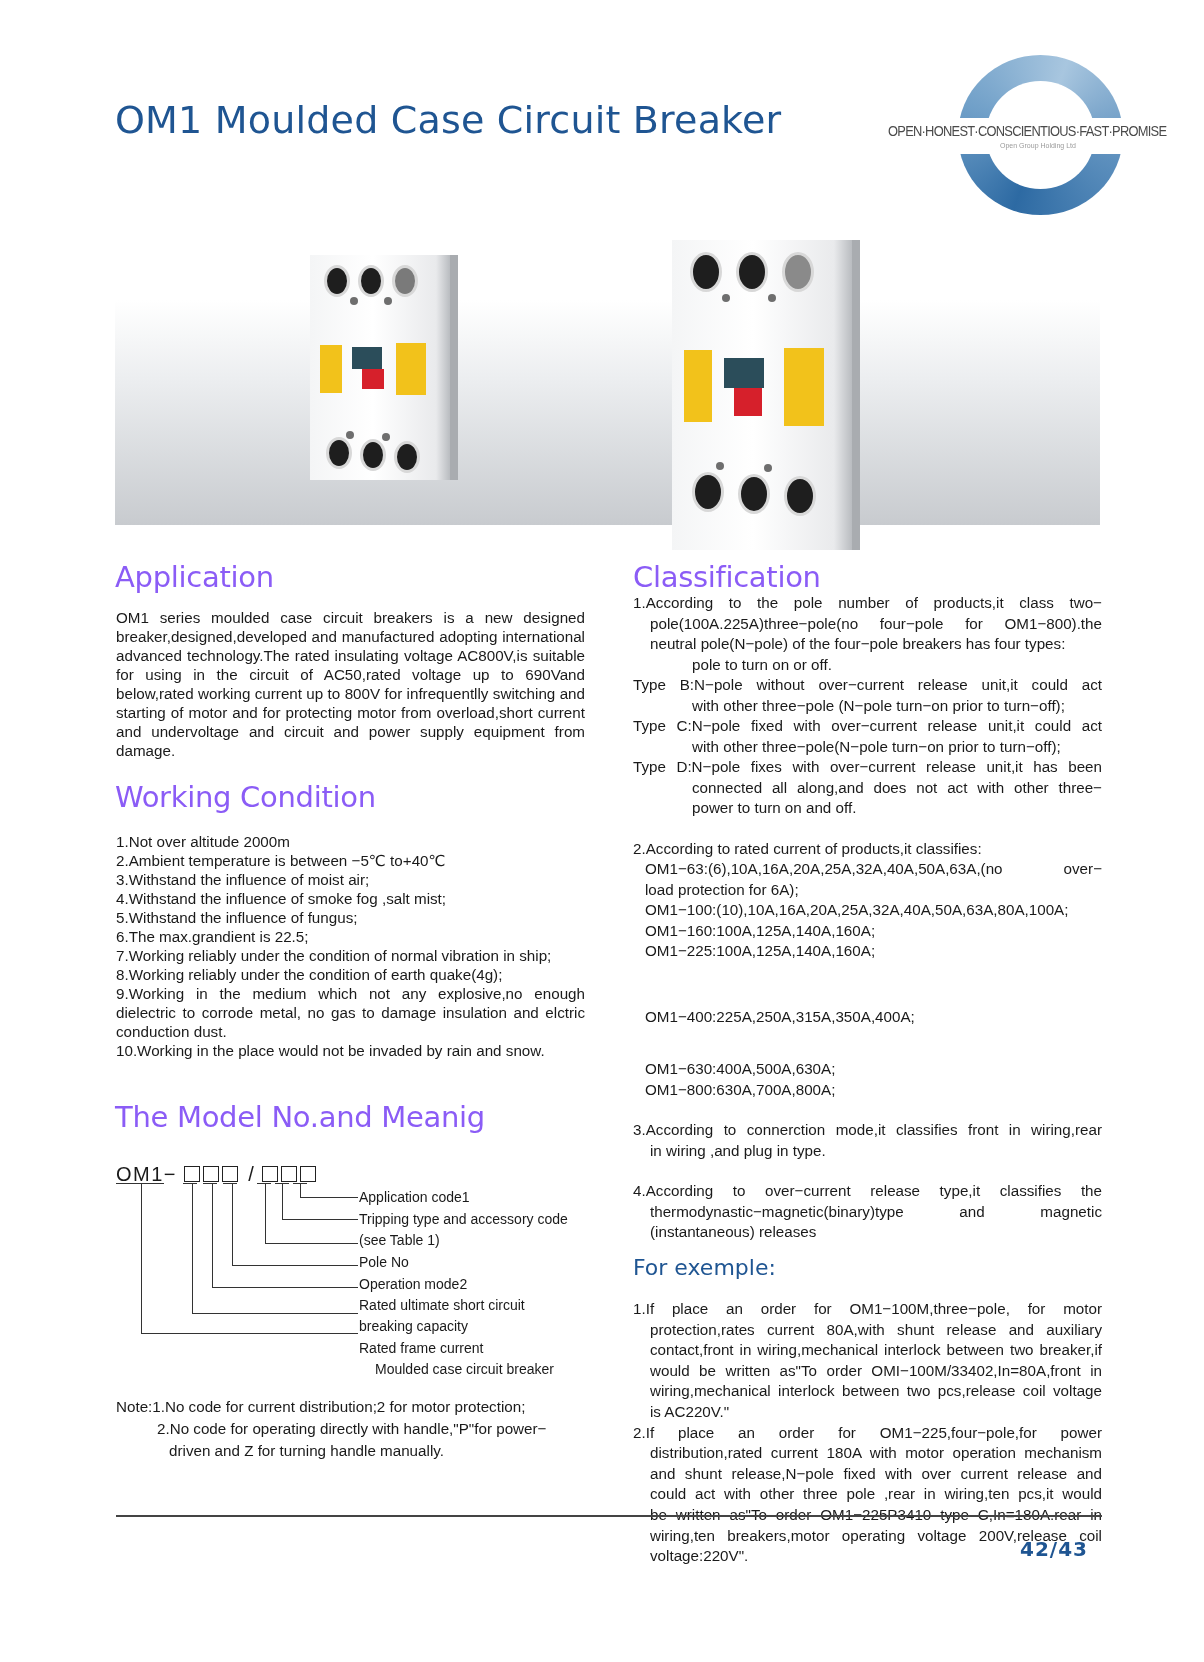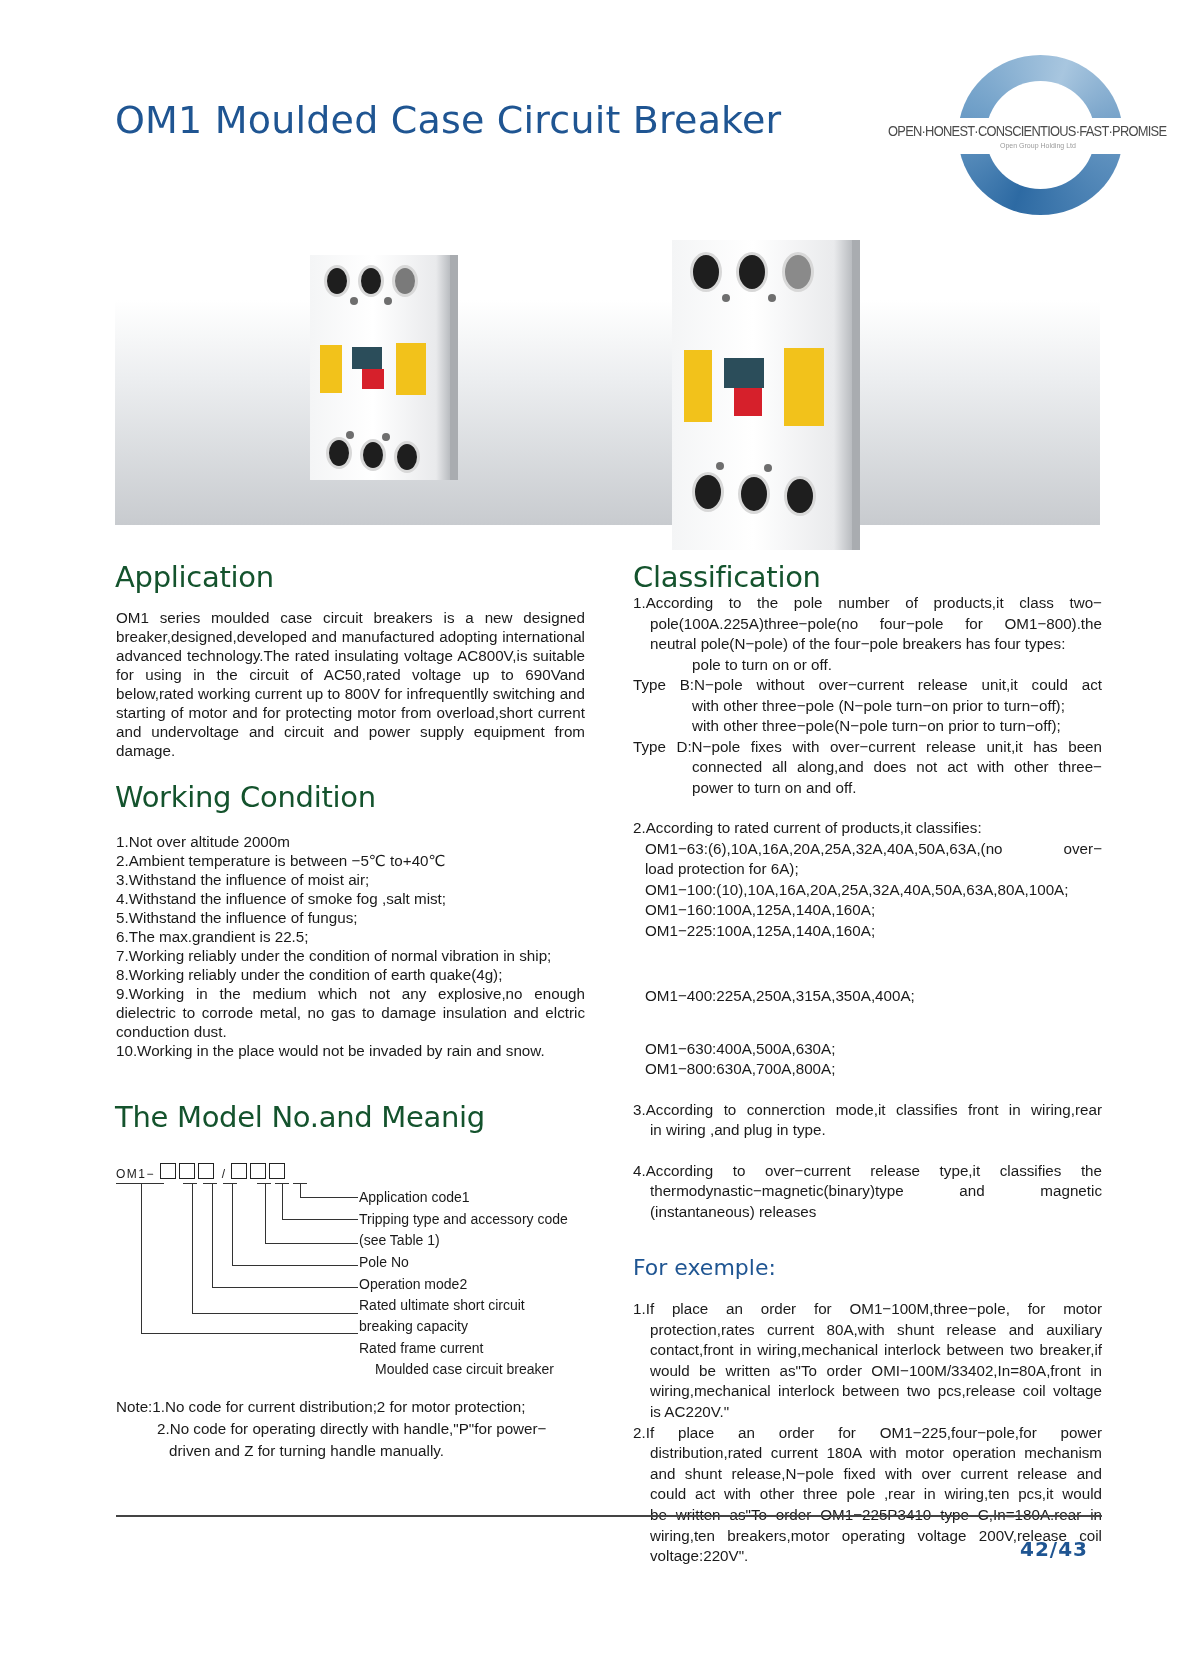--- a/index.html
+++ b/index.html
@@ -23,29 +23,29 @@
   .breaker { background: linear-gradient(90deg, #f4f5f6 0%, #ffffff 45%, #e9eaec 90%, #b9bcc0 100%);
     border-right: 8px solid #a9acb0; }
   .b1 { left: 310px; top: 255px; width: 140px; height: 225px; }
   .b2 { left: 672px; top: 240px; width: 180px; height: 310px; }
   .hole { position: absolute; background: #1e1e1e; border-radius: 50%; border: 3px solid #d8d8d8; }
   .dot { position: absolute; width: 8px; height: 8px; border-radius: 50%; background: #6e6e6e; }
   .label-y { position: absolute; background: #f2c21b; }
   .handle-b { position: absolute; background: #2b4d5a; }
   .handle-r { position: absolute; background: #d6202b; }
   
-  .h2 { font-size: 29px; color: #14532d; font-family: "DejaVu Sans", sans-serif; white-space: nowrap; letter-spacing: -0.3px; }
+  .h2 { font-size: 29px; color: #8b5cf6; font-family: "DejaVu Sans", sans-serif; white-space: nowrap; letter-spacing: -0.3px; }
   .h3 { font-size: 22px; color: #1f5592; font-family: "DejaVu Sans", sans-serif; white-space: nowrap; }
   .para { font-size: 15.2px; line-height: 19px; text-align: justify; text-align-last: left; }
   .list { font-size: 15.2px; line-height: 19px; }
   .list div { white-space: nowrap; }
   .jl { text-align: justify; text-align-last: justify; white-space: normal !important; }
   .indent1 { padding-left: 17px; }
   .hang { padding-left: 59px; }
-  .diagram-code { left: 116px; top: 1163px; font-size: 12px; letter-spacing: 1.5px; white-space: nowrap; }
+  .diagram-code { left: 116px; top: 1163px; font-size: 20px; letter-spacing: 1.5px; white-space: nowrap; }
   .box { display: inline-block; width: 14px; height: 14px; border: 1.2px solid #222; margin-right: 3px; vertical-align: -1px; }
   .dlabel { font-size: 14px; white-space: nowrap; }
   .line { position: absolute; background: #333; }
   .footer-line { left: 116px; top: 1515px; width: 986px; height: 1.5px; background: #444; }
   .pageno { left: 1020px; top: 1537px; font-size: 20px; color: #1f5592; font-weight: bold; letter-spacing: 1px;
     font-family: "DejaVu Sans", sans-serif; white-space: nowrap; }
 </style>
 </head>
 <body>
 
@@ -160,20 +160,21 @@
 </div>
 
 <div class="abs h2" style="left:633px;top:560px;">Classification</div>
 <div class="abs list" style="left:633px;top:593px;width:469px;line-height:20.5px;">
   <div class="jl">1.According to the pole number of products,it class two−</div>
   <div class="jl indent1">pole(100A.225A)three−pole(no four−pole for OM1−800).the</div>
   <div class="indent1">neutral pole(N−pole) of the four−pole breakers has four types:</div>
   <div class="hang">pole to turn on or off.</div>
   <div class="jl">Type B:N−pole without over−current release unit,it could act</div>
   <div class="hang">with other three−pole (N−pole turn−on prior to turn−off);</div>
+  <div class="jl">Type C:N−pole fixed with over−current release unit,it could act</div>
   <div class="hang">with other three−pole(N−pole turn−on prior to turn−off);</div>
   <div class="jl">Type D:N−pole fixes with over−current release unit,it has been</div>
   <div class="jl hang">connected all along,and does not act with other three−</div>
   <div class="hang">power to turn on and off.</div>
 
   <div style="height:20px;"></div>
   <div>2.According to rated current of products,it classifies:</div>
   <div class="jl" style="padding-left:12px;">OM1−63:(6),10A,16A,20A,25A,32A,40A,50A,63A,(no over−</div>
   <div style="padding-left:12px;">load protection for 6A);</div>
   <div style="padding-left:12px;">OM1−100:(10),10A,16A,20A,25A,32A,40A,50A,63A,80A,100A;</div>

